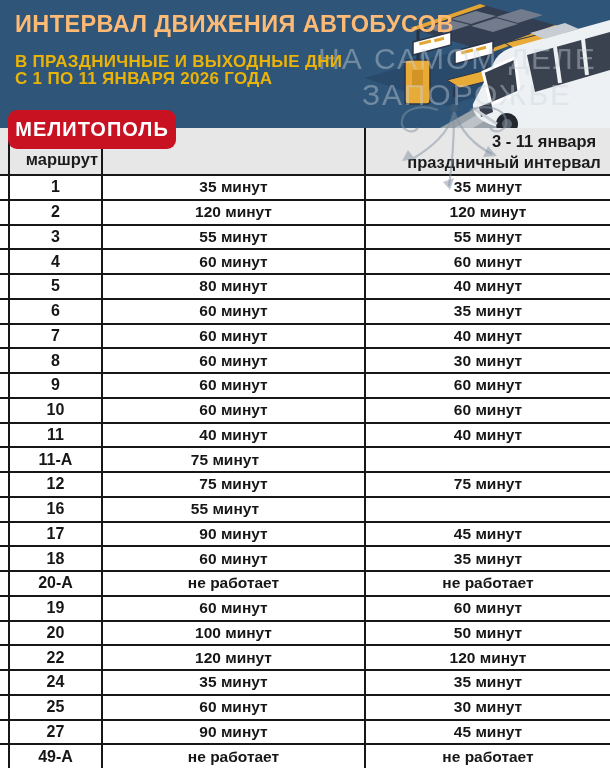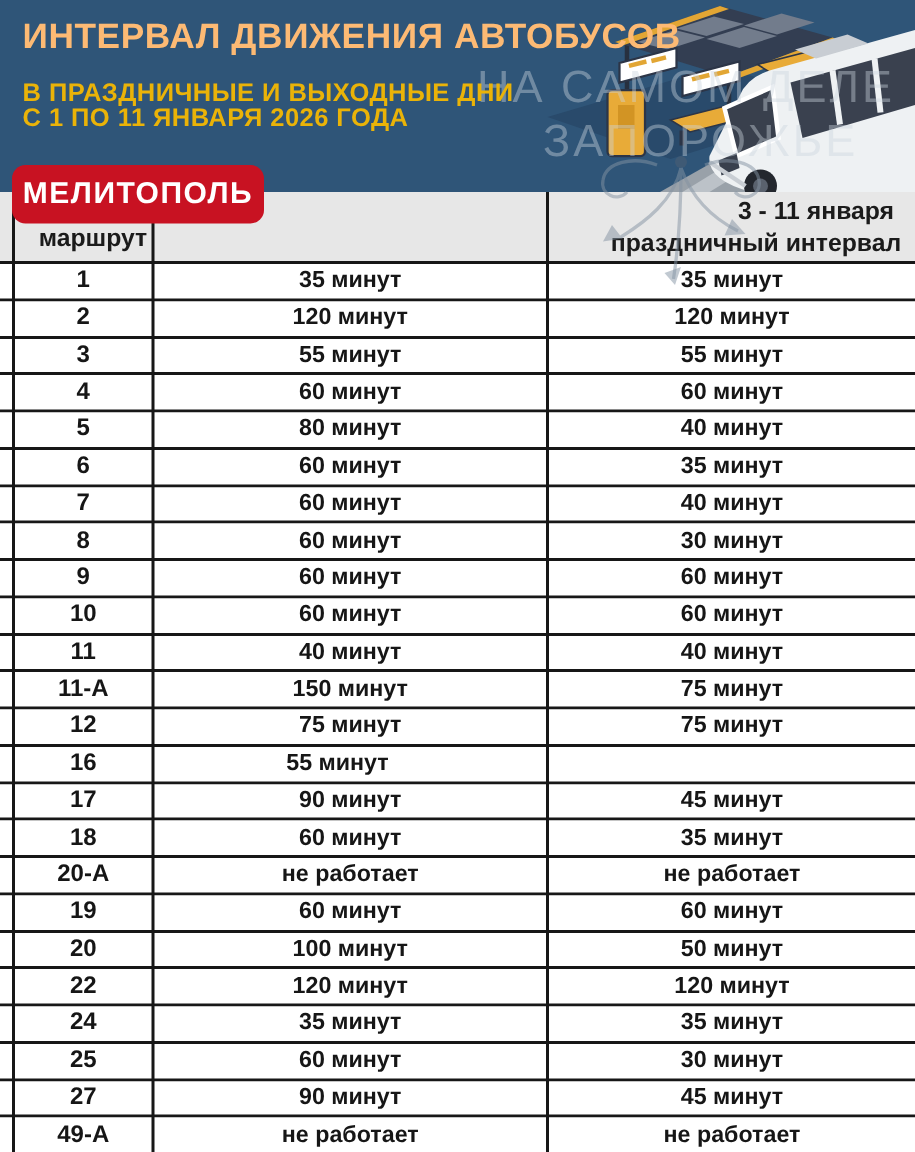--- a/index.html
+++ b/index.html
@@ -185,21 +185,20 @@
   </div>
 
   <div class="row">
     <div class="cell c1">11</div>
     <div class="cell c2">40 минут</div>
     <div class="cell c3">40 минут</div>
   </div>
 
   <div class="row">
     <div class="cell c1">11-А</div>
-    <div class="cell c2">150 минут</div>
     <div class="cell c3">75 минут</div>
   </div>
 
   <div class="row">
     <div class="cell c1">12</div>
     <div class="cell c2">75 минут</div>
     <div class="cell c3">75 минут</div>
   </div>
 
   <div class="row">

